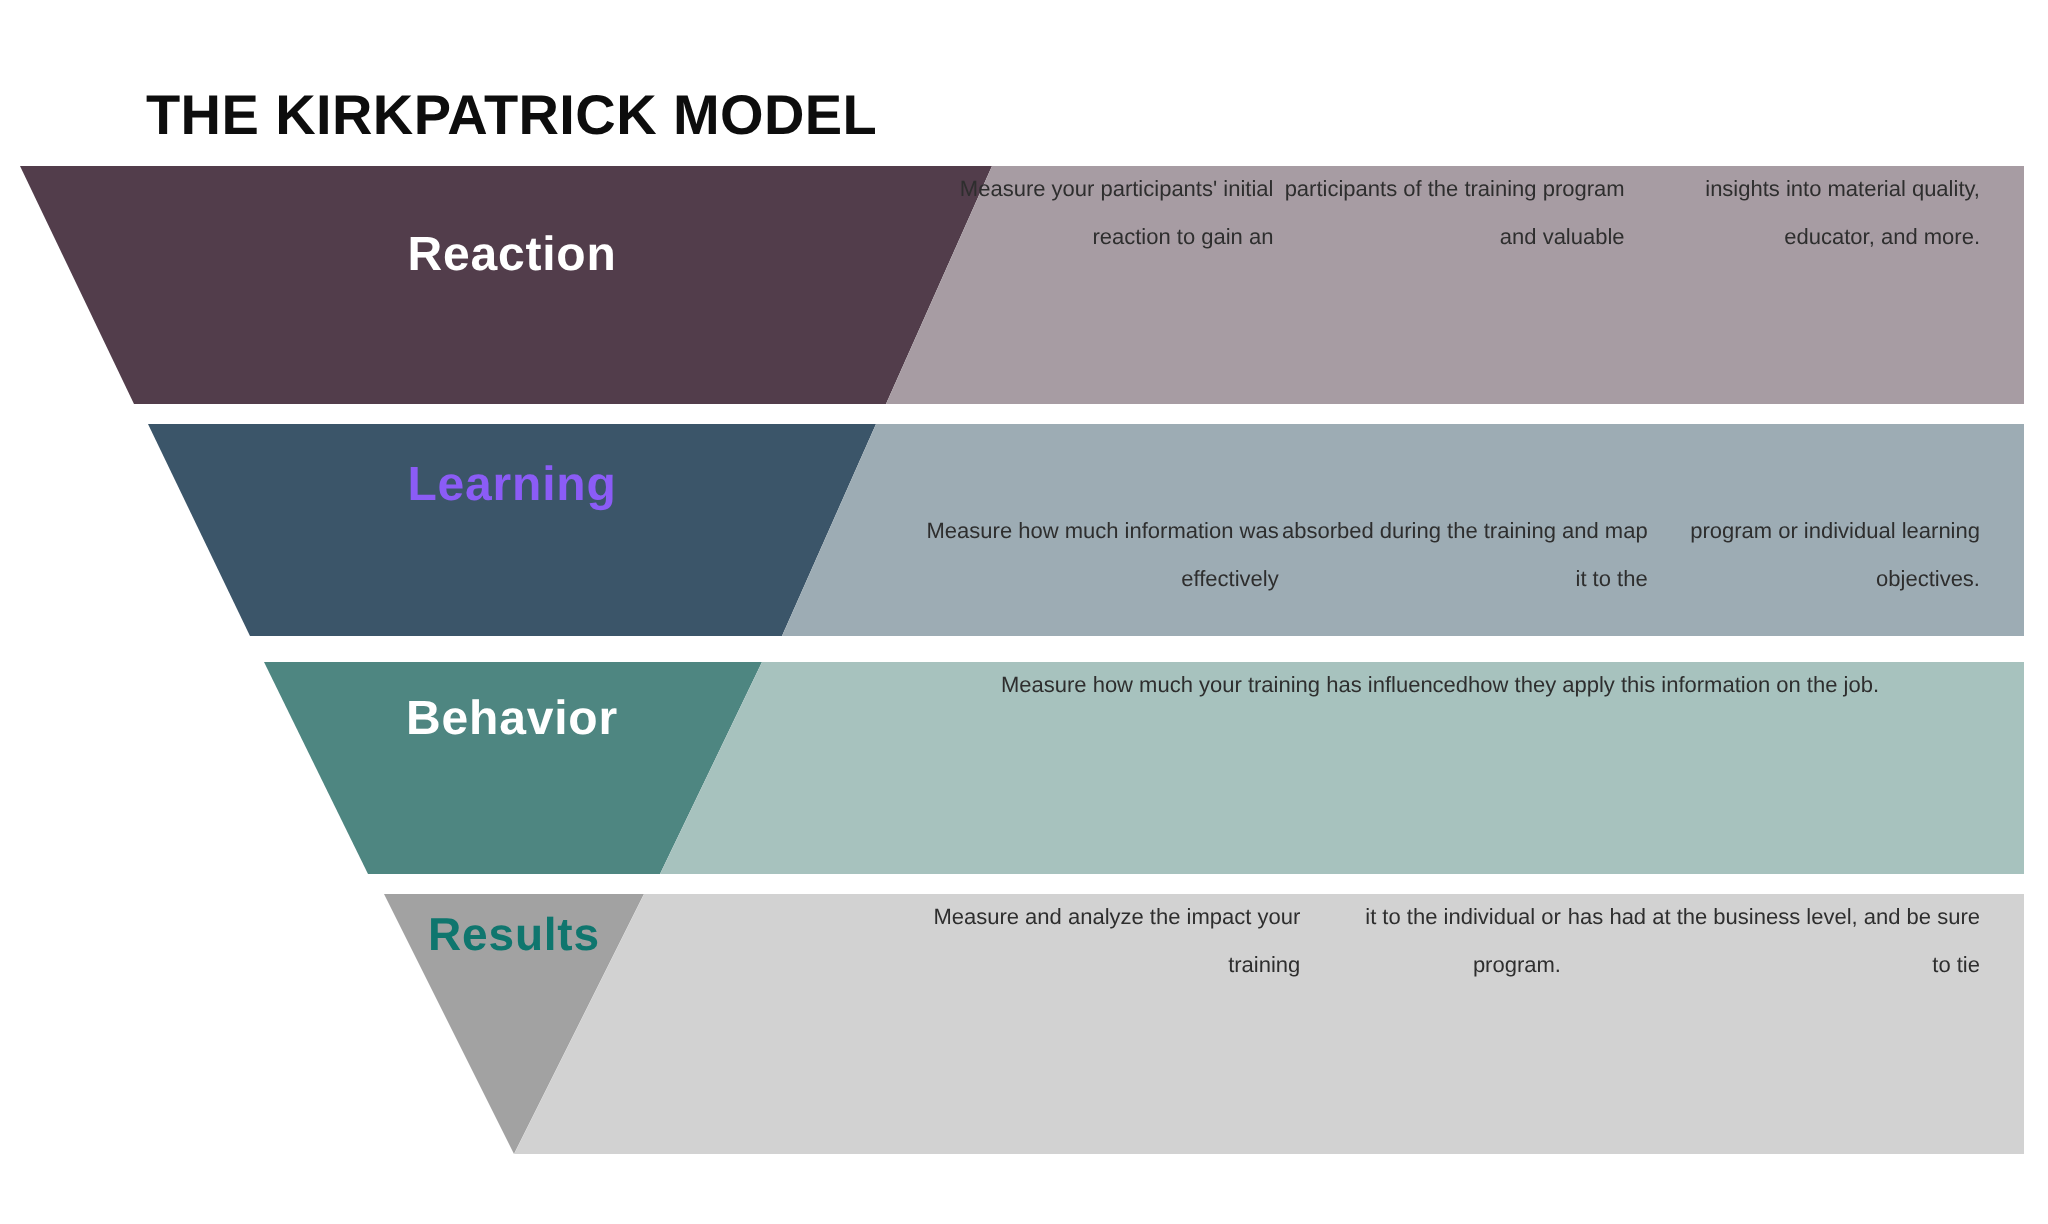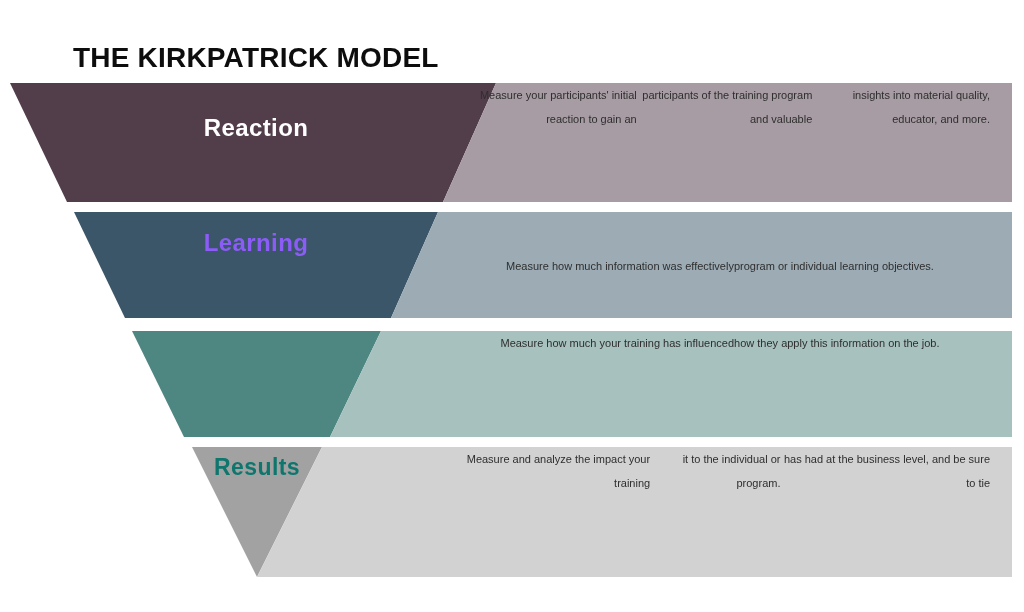--- a/index.html
+++ b/index.html
@@ -45,34 +45,36 @@
 
     <polygon points="132,331 381,331 330,437 184,437" style="fill: rgb(78, 134, 129);"></polygon>
     <polygon points="381,331 1012,331 1012,437 330,437" style="fill: rgb(167, 194, 190);"></polygon>
 
     <polygon points="192,447 322,447 257,577" style="fill: rgb(162, 162, 162);"></polygon>
     <polygon points="322,447 1012,447 1012,577 257,577" style="fill: rgb(210, 210, 210);"></polygon>
   </svg>
 
   <div class="label label-0" style="color: rgb(255, 255, 255);">Reaction</div>
   <div class="label label-1" style="color: #8b5cf6;">Learning</div>
+  <div class="label label-2" style="color: rgb(255, 255, 255);">Behavior</div>
   <div class="label label-3" style="color: #0f766e;">Results</div>
 
   <div class="desc desc-0" style="color: rgb(46, 46, 46);">
     <div>Measure your participants' initial reaction to gain an</div>
     <div>participants of the training program and valuable</div>
     <div>insights into material quality, educator, and more.</div>
   </div>
   <div class="desc desc-1" style="color: rgb(46, 46, 46);">
     <div>Measure how much information was effectively</div>
+    <div>absorbed during the training and map it to the</div>
     <div>program or individual learning objectives.</div>
   </div>
   <div class="desc desc-2" style="color: rgb(46, 46, 46);">
     <div>Measure how much your training has influenced</div>
     <div>how they apply this information on the job.</div>
   </div>
-  <div class="desc desc-3" style="color: rgb(46, 46, 46);">
+  <div class="desc desc-3" style="color: rgb(46, 46, 46); justify-content: flex-end;">
     <div>Measure and analyze the impact your training</div>
     <div>it to the individual or program.</div>
     <div>has had at the business level, and be sure to tie</div>
   </div>
 
 </div>
 
 </body></html>

